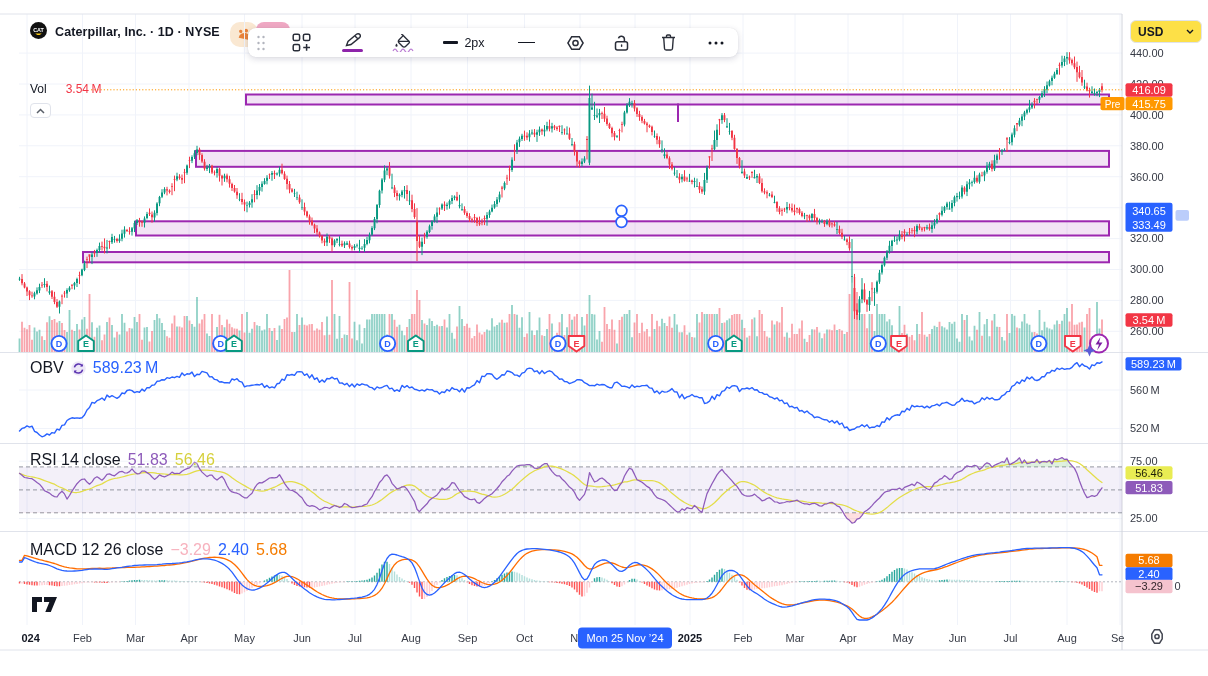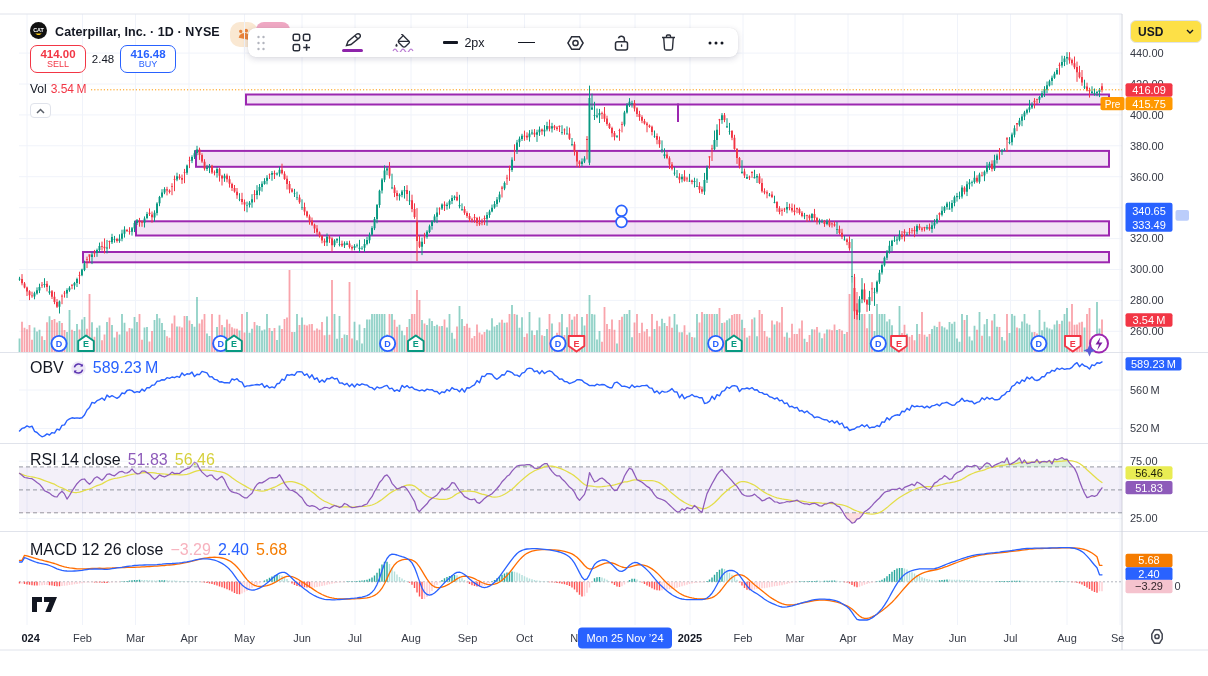--- a/index.html
+++ b/index.html
@@ -7,21 +7,21 @@
 #chart-svg { position:absolute; left:0; top:0; }
 .hdr { position:absolute; left:30px; top:22px; display:flex; align-items:flex-end; gap:8px; }
 .sym { font-size:12.5px; font-weight:700; color:#131722; letter-spacing:0.1px; }
 .btnrow { position:absolute; left:30px; top:45px; display:flex; align-items:center; }
 .bbtn { width:56px; height:28px; border-radius:7px; background:#fff; display:flex; flex-direction:column; align-items:center; justify-content:center; line-height:1.05; }
 .sell { border:1px solid #F23645; color:#F23645; }
 .buy  { border:1px solid #2962FF; color:#2962FF; }
 .bbtn .p { font-size:11.5px; font-weight:700; }
 .bbtn .l { font-size:9px; }
 .spread { width:34px; text-align:center; font-size:11.5px; color:#131722; }
-.volrow { position:absolute; left:30px; top:82px; font-size:12px; color:#131722; display:flex; gap:4px; align-items:center;}
+.volrow { position:absolute; left:30px; top:82px; font-size:12px; color:#131722; display:flex; gap:19px; align-items:center;}
 .volrow b { font-weight:400; }
 .volrow .v { color:#F23645; }
 .collapse { position:absolute; left:30px; top:103px; width:21px; height:15px; border:1px solid #E0E3EB; border-radius:4px; background:#fff; color:#787B86; font-size:8px; display:flex; align-items:center; justify-content:center; }
 .legend { position:absolute; font-size:16px; color:#131722; display:flex; gap:7px; align-items:center; text-shadow:0 0 3px #fff, 0 0 3px #fff; }
 .usd { position:absolute; left:1130px; top:20px; width:72px; height:23px; border:1px solid #E0E3EB; border-radius:6px; background:#fde047; display:flex; align-items:center; justify-content:space-between; padding:0 7px; font-size:12px; color:#131722; }
 .toolbar { position:absolute; left:248px; top:28px; height:29px; background:#fff; border-radius:8px; box-shadow:0 2px 6px rgba(50,50,90,0.18), 0 0 1px rgba(0,0,0,0.12); display:flex; align-items:center; padding:0 8px; gap:20px; z-index:5; }
 .tb { display:flex; align-items:center; justify-content:center; height:26px; border-radius:4px; }
 </style></head>
 <body>
 <div id="stage">
@@ -171,31 +171,20 @@
     </svg>
 
 <div class="hdr">
   <svg width="17" height="17" viewBox="0 0 17 17">
         <circle cx="8.5" cy="8.5" r="8.5" fill="#111"></circle>
         <text x="8.5" y="10.3" text-anchor="middle" font-size="5.4" font-weight="bold" fill="#fff">CAT</text>
         <path d="M5.2 11.4h6.6l-2.2 1.6h-2.2z" fill="#FFCD11"></path>
       </svg>
   <span class="sym">Caterpillar, Inc. · 1D · NYSE</span>
 </div>
-<div class="btnrow">
-  <div class="bbtn sell">
-        <span class="p">414.00</span>
-        <span class="l">SELL</span>
-      </div>
-  <div class="spread">2.48</div>
-  <div class="bbtn buy">
-        <span class="p">416.48</span>
-        <span class="l">BUY</span>
-      </div>
-</div>
 <div class="volrow">
       <b>Vol</b>
       <span class="v">3.54 M</span>
     </div>
 <div class="collapse">
       <svg width="9" height="6" viewBox="0 0 9 6">
         <path d="M1 5l3.5-3.5L8 5" fill="none" stroke="#5A6069" stroke-width="1.5"></path>
       </svg>
     </div>
 

